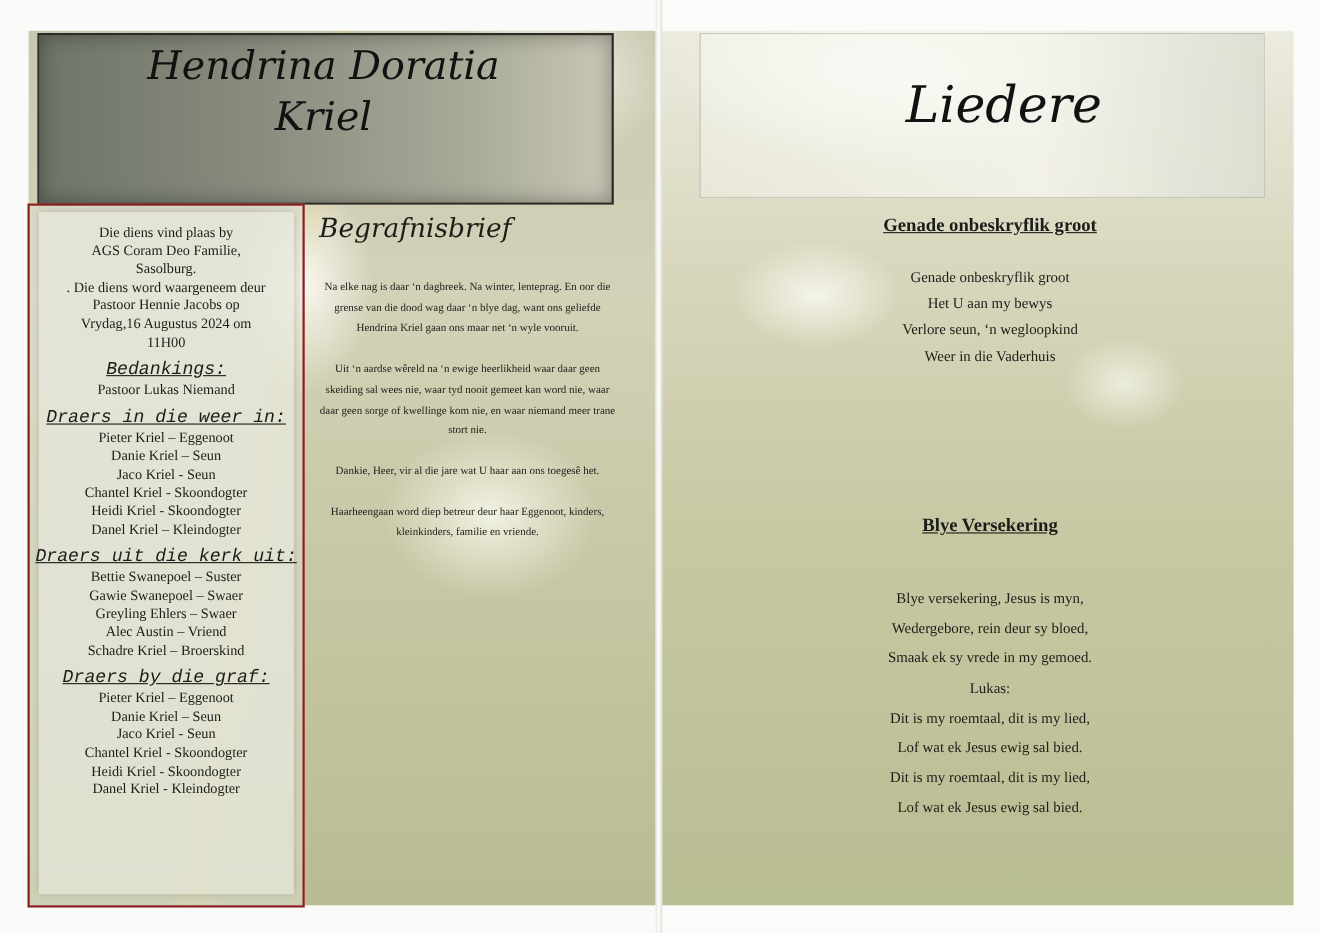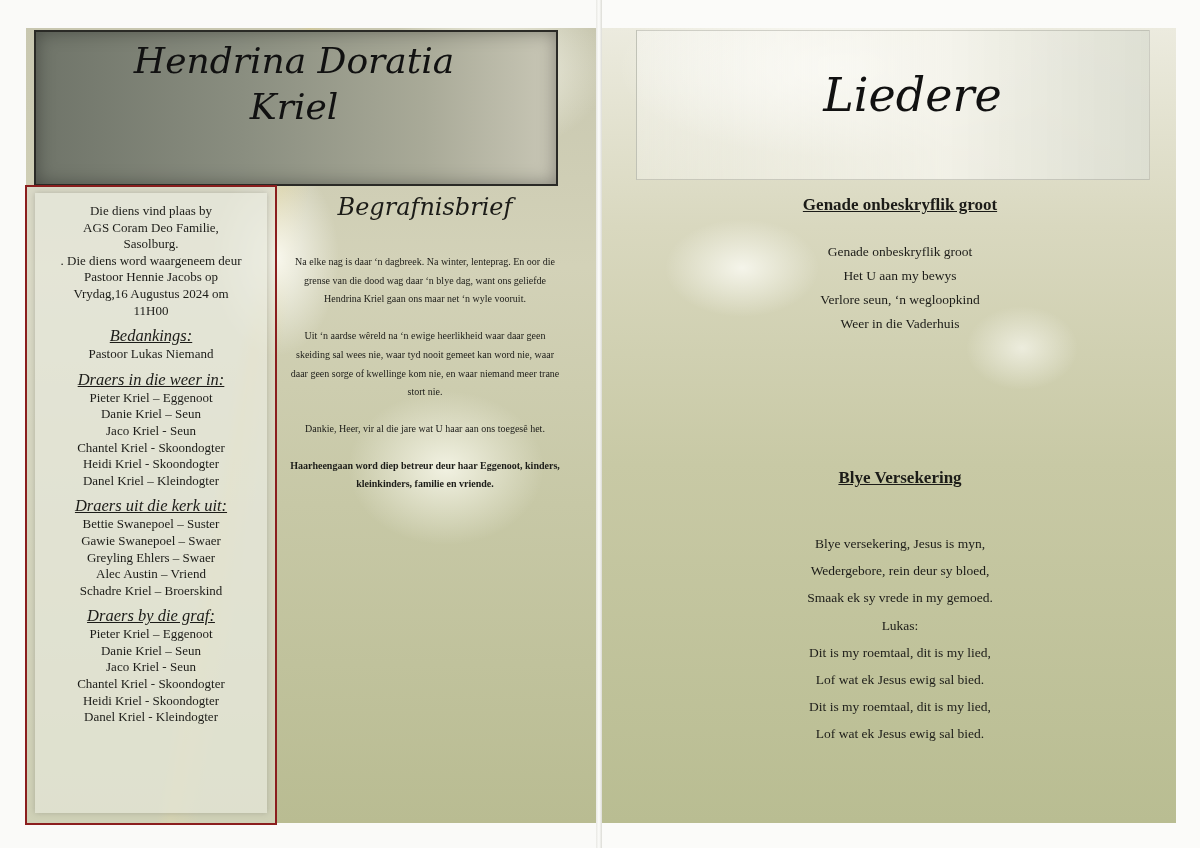--- a/index.html
+++ b/index.html
@@ -72,36 +72,36 @@
     position:absolute; left:8px; top:6px; right:8px; bottom:10px;
     background:rgba(235,236,225,0.55);
     box-shadow:0 0 6px rgba(120,120,110,0.4);
   }
   .service-content {
     position:absolute; left:27px; top:203px; width:248px;
     text-align:center; font-size:13px; line-height:16.6px;
   }
   .service-content .para { margin:0; }
   .script-head {
-    font-family:Liberation Serif, serif; font-style:italic;
+    font-family:Liberation Mono, monospace; font-style:italic;
     font-size:16.5px; text-decoration:underline;
     margin-top:7px; line-height:20px;
   }
   .line { display:block; }
   
   .letter-title {
-    position:absolute; left:290px; top:193px; width:270px; text-align:center;
+    position:absolute; left:290px; top:193px; width:270px; 
     font-family:"DejaVu Serif", serif; font-style:italic; font-size:24px;
   }
   .letter {
     position:absolute; left:290px; top:253px; width:270px;
     text-align:center; font-size:10px; line-height:18.7px;
   }
   .letter p { margin:0 0 18px 0; }
-  .letter p.bold { font-weight:bold; }
+  .letter p.bold { font-weight:normal; }
   
   .song-head {
     position:absolute; left:760px; width:280px; text-align:center;
     font-weight:bold; font-size:17px; text-decoration:underline;
   }
   .song-lines {
     position:absolute; left:760px; width:280px; text-align:center;
     font-size:13.5px;
   }
   .stanza { margin:0 0 22px 0; }

